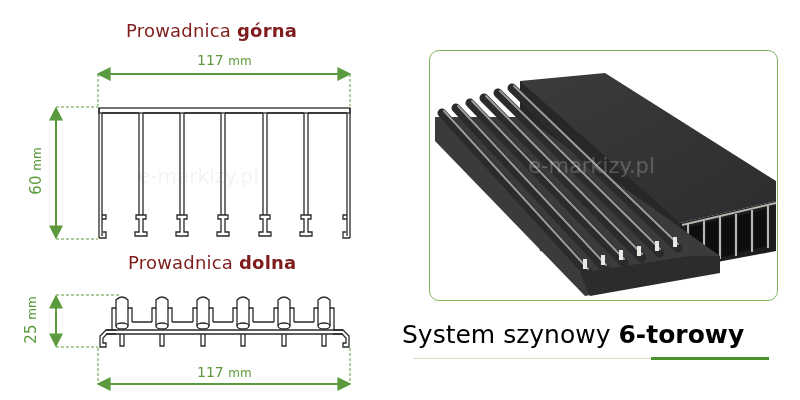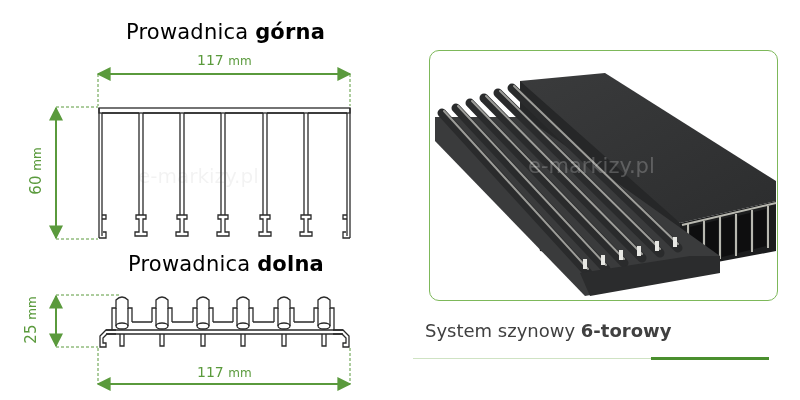--- a/index.html
+++ b/index.html
@@ -1,23 +1,23 @@
 <!DOCTYPE html>
 <html><head>
 <meta charset="utf-8">
 <style>
   html,body{margin:0;padding:0;background:#fff;}
   body{width:800px;height:400px;position:relative;overflow:hidden;font-family:"DejaVu Sans","Liberation Sans",sans-serif;color:#1a1a1a;}
-  .title{position:absolute;font-size:21px;letter-spacing:0.2px;color:#000000;white-space:nowrap;}
+  .title{position:absolute;font-size:18px;letter-spacing:0.2px;color:#7f1d1d;white-space:nowrap;}
   .title b{font-weight:bold;}
   .dim{position:absolute;color:#5a9a3c;font-size:14px;white-space:nowrap;}
   .dim .unit{font-size:12px;}
   svg{position:absolute;left:0;top:0;}
   .photo-frame{position:absolute;left:429px;top:50px;width:347px;height:249px;border:1px solid #7db85a;border-radius:10px;overflow:hidden;background:#fff;}
-  .caption{position:absolute;left:425px;top:320px;font-size:18px;white-space:nowrap;color:#404040;}
+  .caption{position:absolute;left:402px;top:320px;font-size:25px;white-space:nowrap;color:#000000;}
   .caption b{font-weight:bold;}
   .cap-line{position:absolute;left:413px;top:358px;width:240px;height:1px;background:#cfe3c3;}
   .cap-accent{position:absolute;left:651px;top:357px;width:118px;height:3px;background:#4a8f2e;}
   .wm{position:absolute;font-size:20px;white-space:nowrap;}
 </style>
 </head>
 <body>
 
 <div class="title" style="left:126px;top:20px;">
   <span>Prowadnica </span><b>górna</b>

